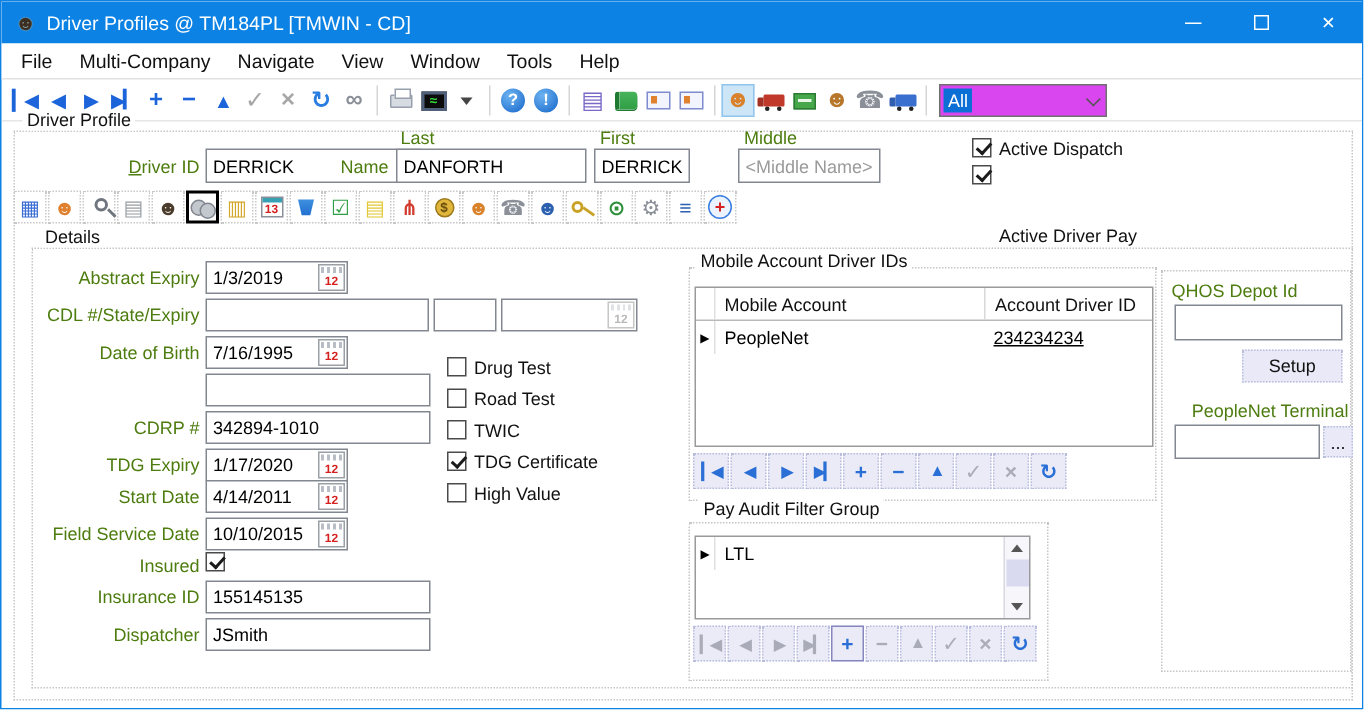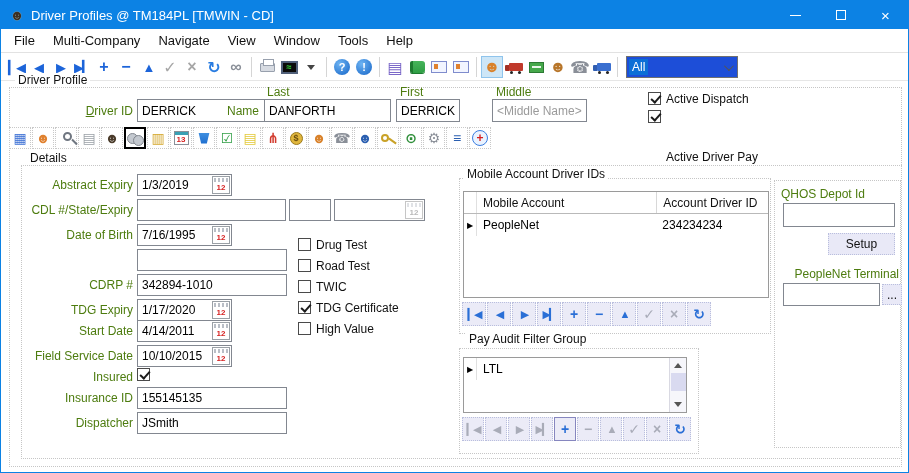--- a/index.html
+++ b/index.html
@@ -21,21 +21,21 @@
   #menubar { position:absolute; left:0; top:28px; width:100%; height:24px; display:flex; align-items:center; background:#fff; border-bottom:1px solid #e2e2e2; padding-left:4px; }
   .menu-item { padding:0 9px; font-size:13px; color:#111; }
 
   
   #toolbar-main { position:absolute; left:0; top:53px; width:100%; height:27px; display:flex; align-items:center; padding-left:4px; border-bottom:1px solid #e6e6e6; }
   .tbi { width:22px; height:22px; display:flex; align-items:center; justify-content:center; font-size:13px; font-weight:bold; flex:0 0 auto; letter-spacing:-2px; }
   .tbi.big { font-size:16px; letter-spacing:0; }
   .tbi.sel { background:#cde6f7; border:1px solid #8fc4ec; }
   .tb-sep { width:1px; height:20px; background:#d5d5d5; margin:0 4px; flex:0 0 auto; }
 
-  .combo { width:112px; height:22px; border:1px solid #707070; background:#1d4ed8; display:flex; align-items:center; margin-left:4px; padding-left:2px; }
+  .combo { width:112px; height:22px; border:1px solid #707070; background:#d946ef; display:flex; align-items:center; margin-left:4px; padding-left:2px; }
   .combo-sel { background:#0c6fd6; color:#fff; padding:1px 3px; font-size:12px; }
   .combo-arrow { margin-left:auto; margin-right:6px; width:7px; height:7px; border-right:1px solid #555; border-bottom:1px solid #555; transform:rotate(45deg) translateY(-2px); }
 
   
   .tbi i { display:flex; align-items:center; justify-content:center; font-style:normal; letter-spacing:0; }
   .ic-circle { width:16px; height:16px; border-radius:50%; background:radial-gradient(circle at 35% 30%, #6db3f2, #1565c8); color:#fff; font-size:11px; font-weight:bold; }
   .ic-printer { width:15px; height:9px; background:#d7dbe2; border:1px solid #98a0ad; border-radius:1px; position:relative; }
   .ic-printer::before { content:""; position:absolute; left:2px; top:-5px; width:9px; height:5px; background:#fff; border:1px solid #98a0ad; }
   .ic-monitor { width:17px; height:13px; background:#0b0b0b; border:2px solid #51607a; color:#35e03a; font-size:9px; font-weight:bold; }
   .ic-drop { width:0; height:0; border-left:4px solid transparent; border-right:4px solid transparent; border-top:5px solid #444; }
@@ -350,21 +350,21 @@
   <div class="tbl" id="mob-table" style="left:462px; top:190px; width:306px; height:107px;">
     <div class="t-head" style="height:22px;">
       <span class="t-marker"></span>
       <span class="t-cell" style="width:180px;">Mobile Account</span>
       <span class="t-cell" style="width:112px; border-left:1px solid #d8d8d8; align-self:stretch; display:flex; align-items:center;">Account Driver ID</span>
     </div>
     <div id="mob-rows">
         <div class="t-row" style="height: 22px;">
           <span class="t-marker">▶</span>
           <span class="t-cell" style="width: 180px;">PeopleNet</span>
-          <span class="t-cell" style="width: 112px;">234234234</span>
+          <span class="t-cell" style="width: 112px; text-decoration: underline;">234234234</span>
         </div>
       </div>
   </div>
   <div class="navrow" id="mob-nav" style="left:461px; top:301px;">
       <span class="navb enabled">▎◀</span>
       <span class="navb enabled">◀</span>
       <span class="navb enabled">▶</span>
       <span class="navb enabled">▶▎</span>
       <span class="navb enabled big">+</span>
       <span class="navb enabled big">−</span>

